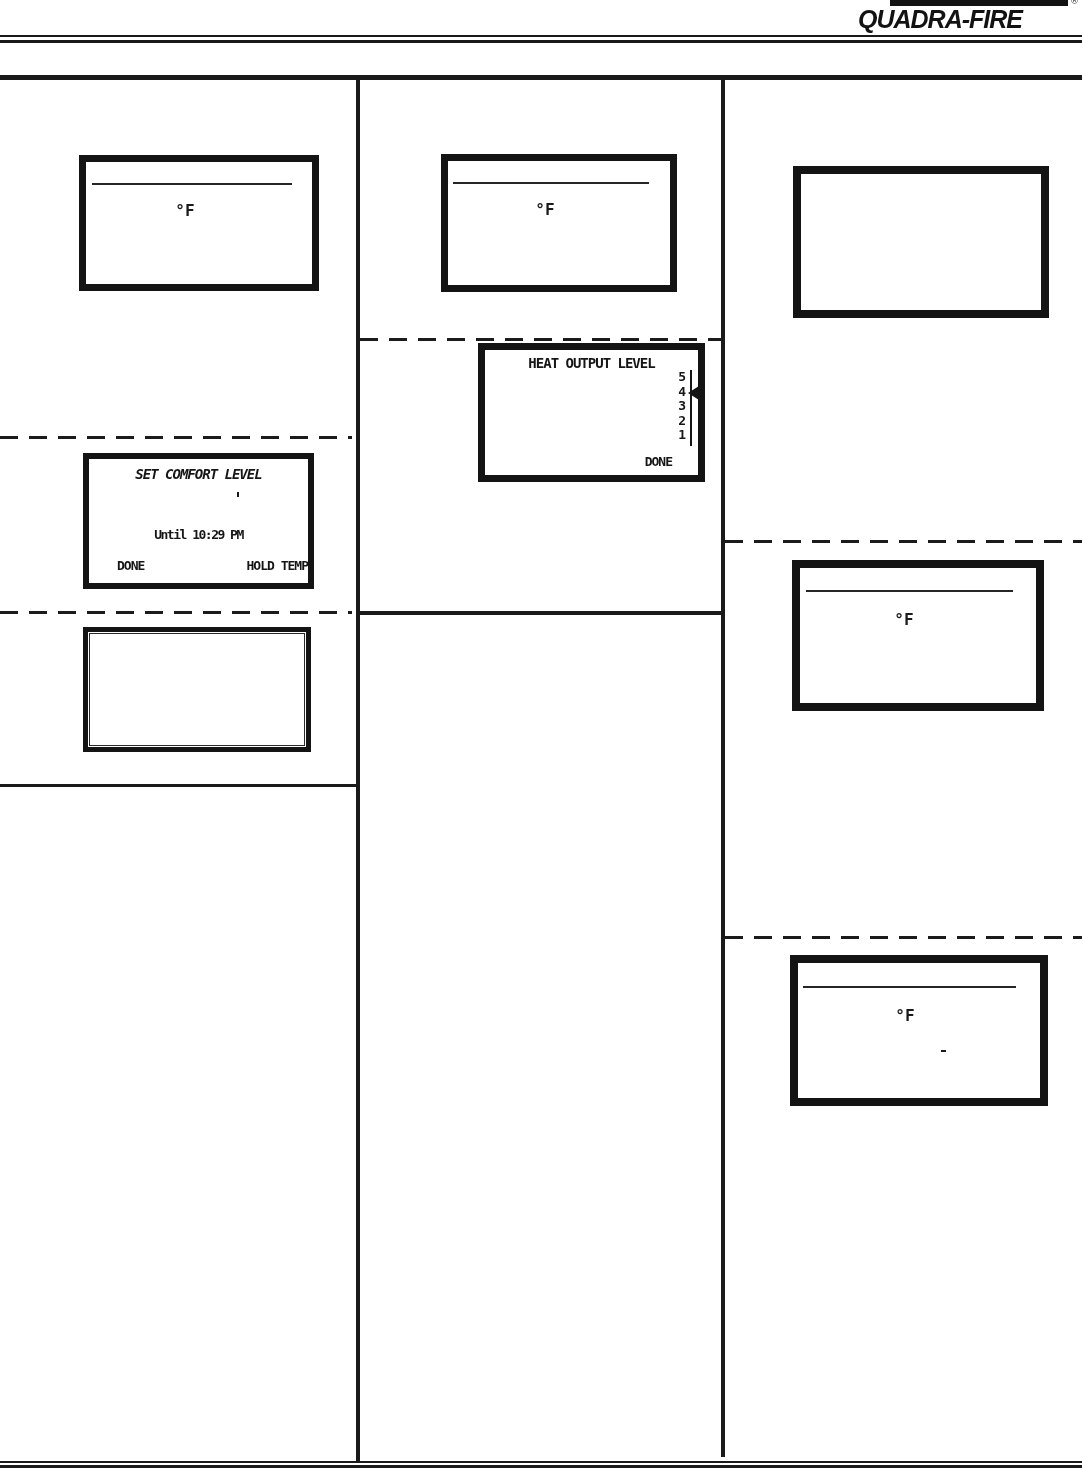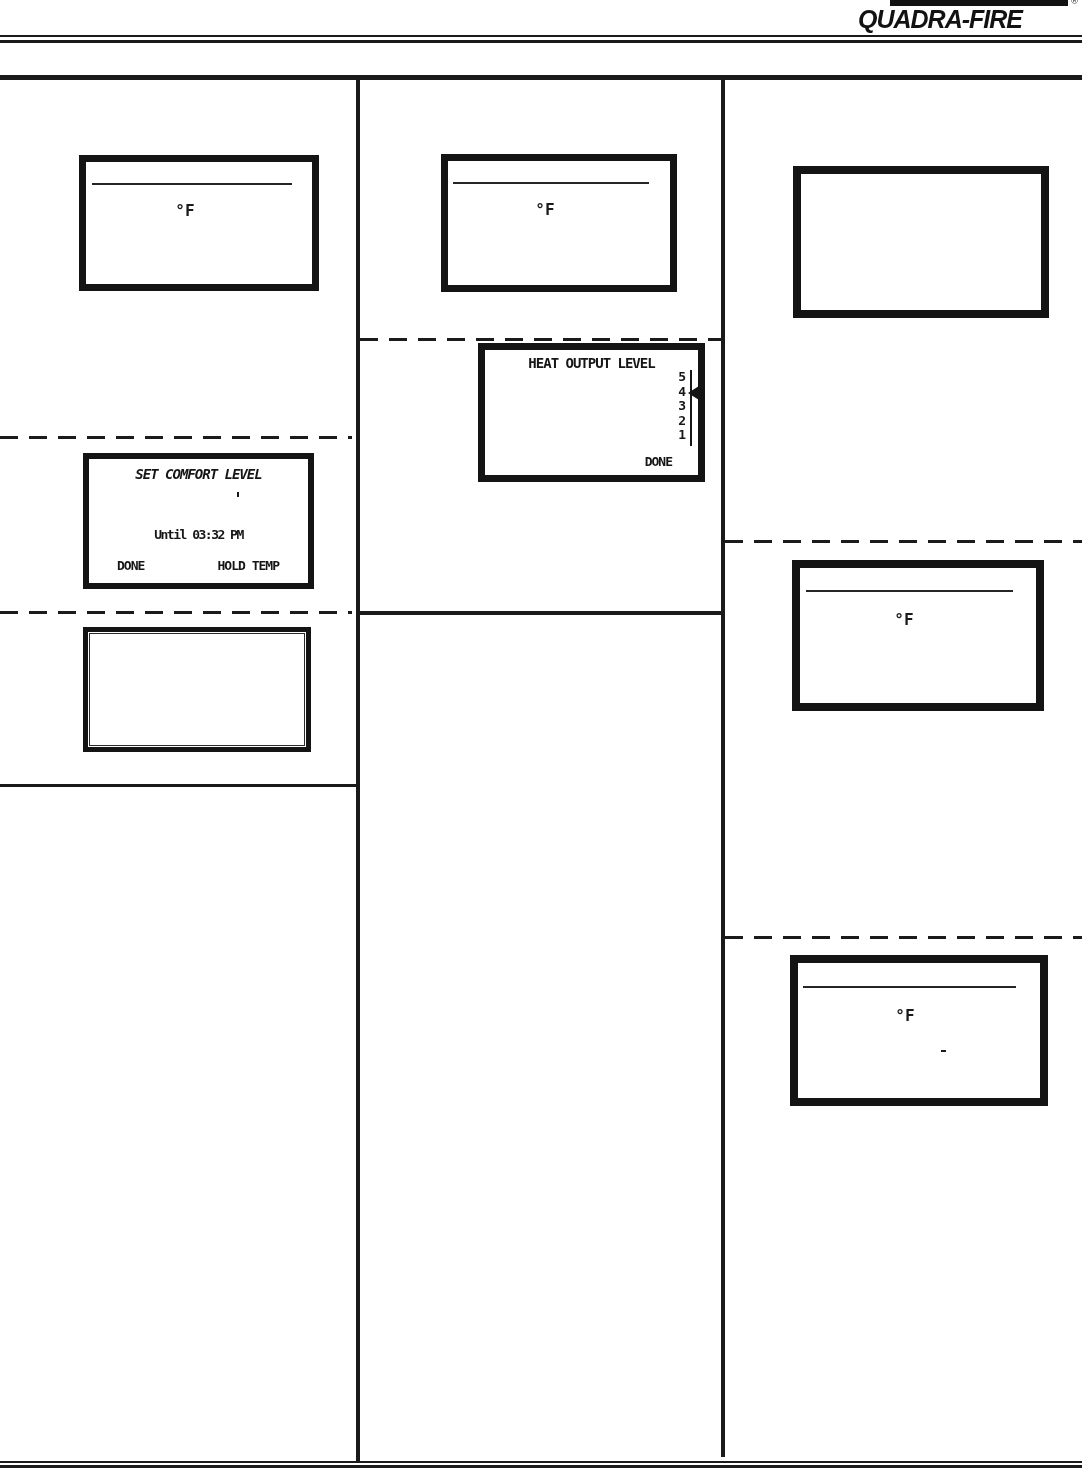--- a/index.html
+++ b/index.html
@@ -92,23 +92,23 @@
     <div class="lcd-inner">
       <div class="lcd-topline" style="left:6px;width:200px;top:21px;"></div>
       <div class="lcd-unit" style="top:39px;">°F</div>
     </div>
   </div>
 
   <div class="lcd" style="left:83px;top:453px;width:219px;height:124px;border-width:6px;">
     <div class="lcd-inner">
       <div class="lcd-title" style="top:7px;font-style:italic;">SET COMFORT LEVEL</div>
       <div class="stray" style="left:148px;top:33px;width:2px;height:5px;"></div>
-      <div class="lcd-until" style="top:68px;">Until 03:32 PM</div>
+      <div class="lcd-until" style="top:68px;">Until 10:29 PM</div>
       <div class="lcd-small" style="left:28px;bottom:10px;">DONE</div>
-      <div class="lcd-small" style="right:29px;bottom:10px;">HOLD TEMP</div>
+      <div class="lcd-small" style="right:0;bottom:10px;">HOLD TEMP</div>
     </div>
   </div>
 
   <div class="lcd double-border" style="left:83px;top:627px;width:218px;height:115px;border-width:5px;"></div>
 
   <div class="lcd" style="left:441px;top:154px;width:222px;height:124px;border-width:7px;">
     <div class="lcd-inner">
       <div class="lcd-topline" style="left:5px;width:196px;top:21px;"></div>
       <div class="lcd-unit" style="top:39px;">°F</div>
     </div>

